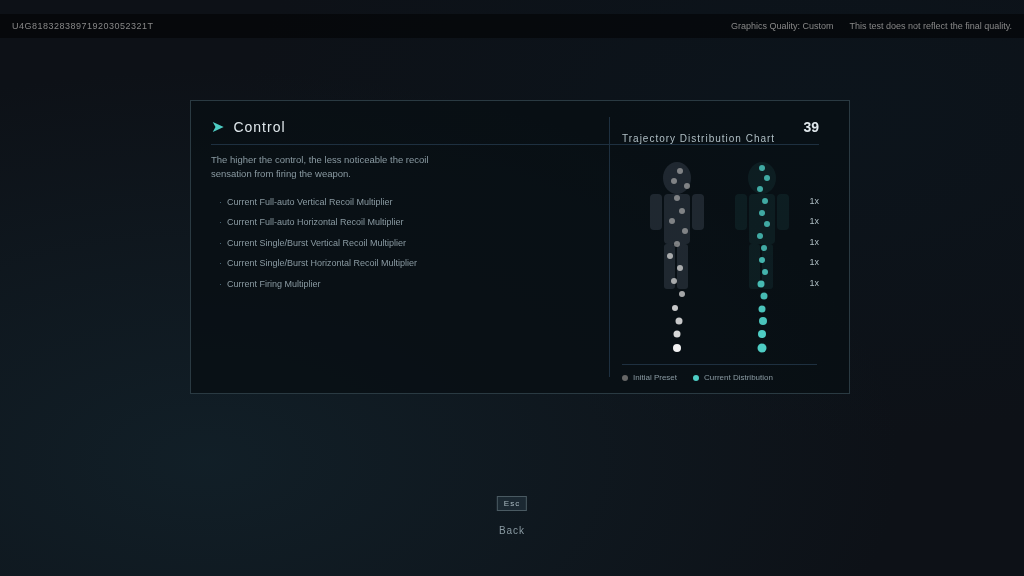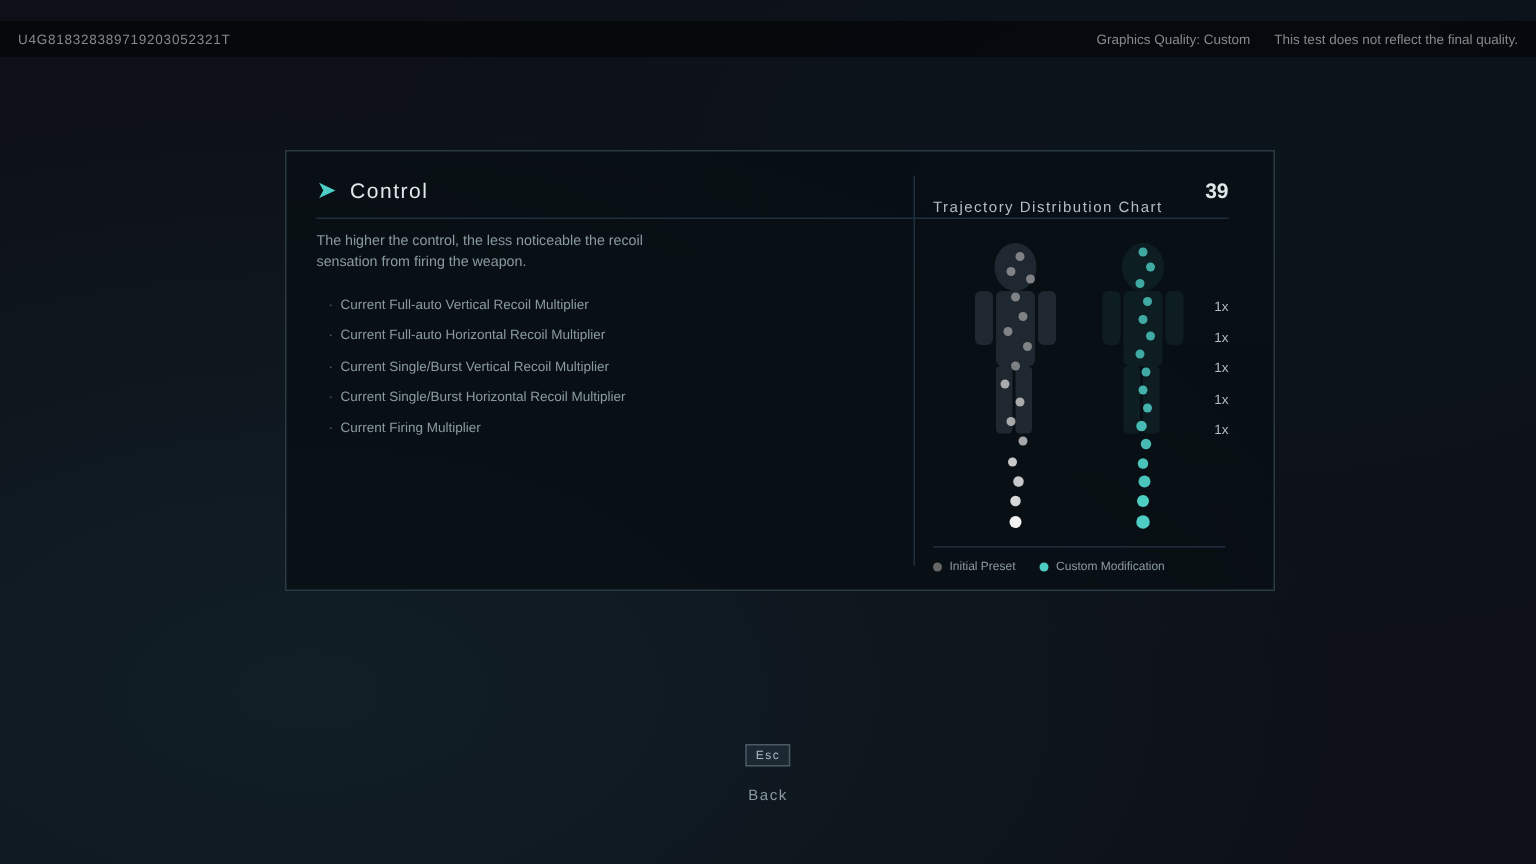--- a/index.html
+++ b/index.html
@@ -171,21 +171,21 @@
       font-size: 10px;
       color: #b0bfc5;
       letter-spacing: 1px;
       margin-bottom: 10px;
       text-transform: none;
     }
 
     .sub-attr-row {
       display: flex;
       justify-content: space-between;
-      align-items: flex-end;
+      align-items: flex-start;
       margin-bottom: 8px;
       padding-left: 8px;
     }
 
     .sub-attr-label {
       font-size: 9px;
       color: #8a9aa2;
       max-width: 200px;
       line-height: 1.4;
       position: relative;
@@ -421,21 +421,21 @@
             </svg>
           </div>
 
           <div class="legend">
             <div class="legend-item">
               <div class="legend-dot gray"></div>
               <span>Initial Preset</span>
             </div>
             <div class="legend-item">
               <div class="legend-dot teal"></div>
-              <span>Custom Modification</span>
+              <span>Current Distribution</span>
             </div>
           </div>
         </div>
 
       </div>
     </div>
   </div>
 </div>
 
 <div class="back-button">

